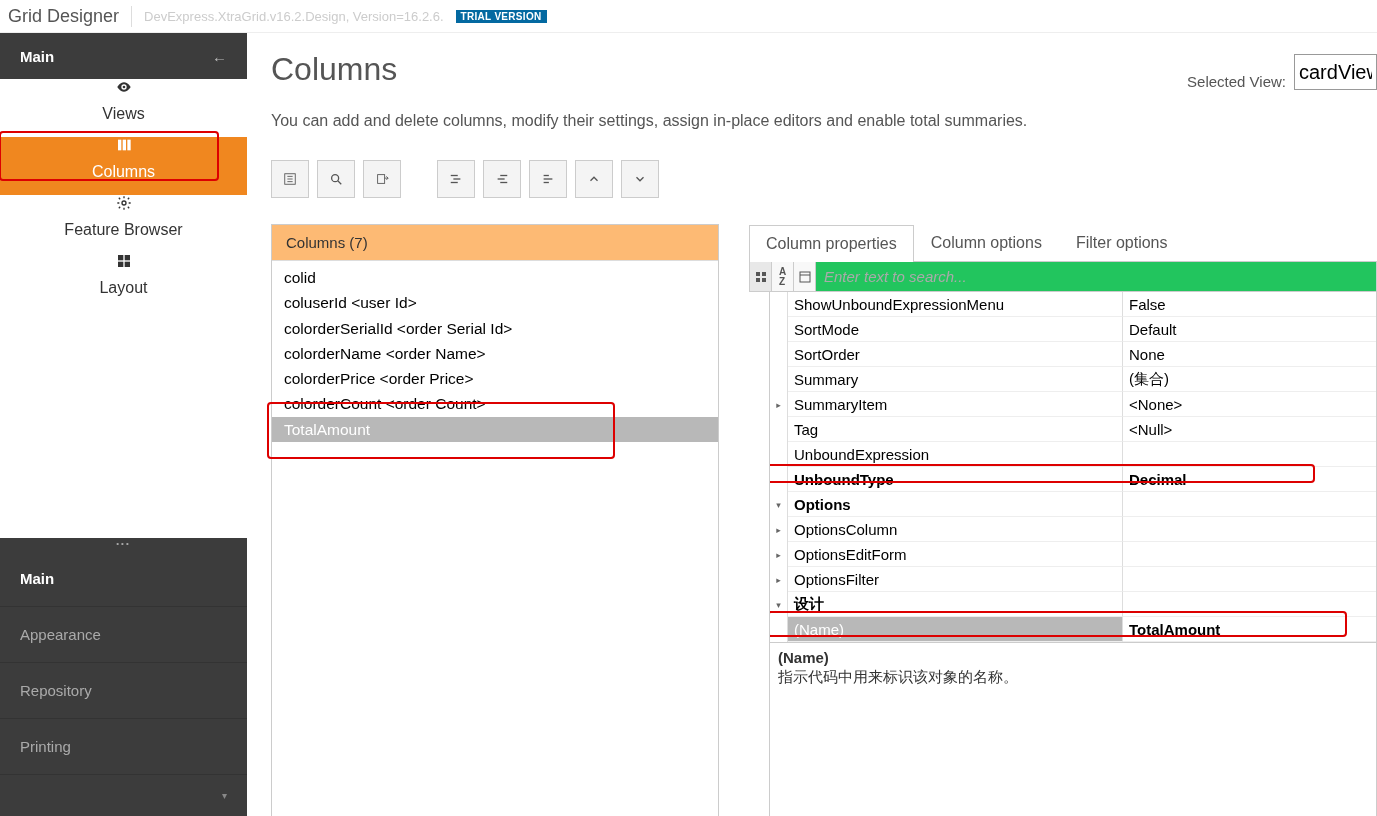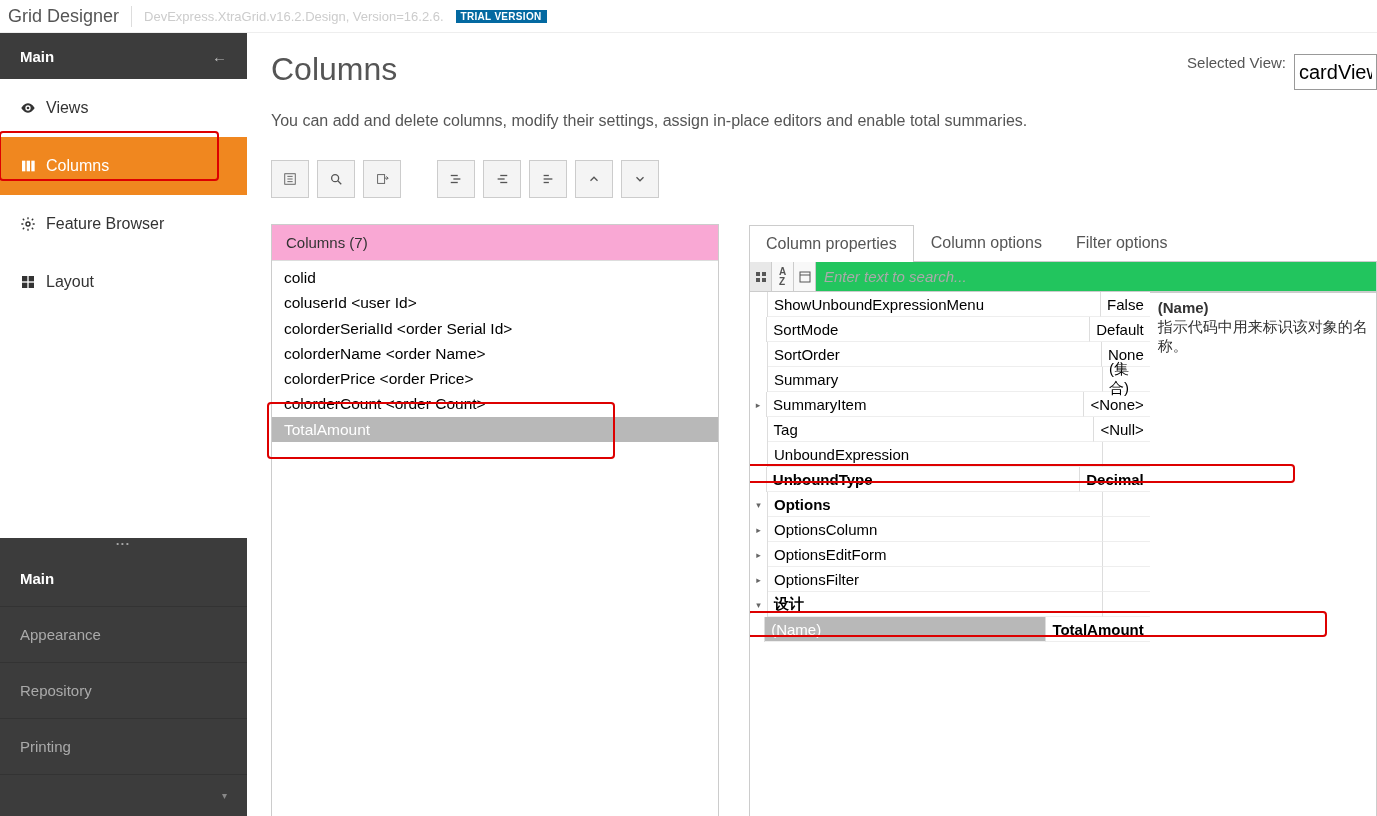--- a/index.html
+++ b/index.html
@@ -9,65 +9,65 @@
   .header .version { font-size: 13px; color: #ccc; padding-left: 12px; }
   .header .badge { background: #0369a1; color: #fff; font-size: 10px; font-weight: bold; padding: 1px 5px; margin-left: 12px; letter-spacing: .3px; }
 
   .container { display: flex; height: calc(100% - 32px); }
 
   
   .sidebar { width: 247px; display: flex; flex-direction: column; background: #fff; }
   .side-top { flex: 0 0 auto; }
   .side-head { background: #3c3c3c; color: #fff; height: 46px; display: flex; align-items: center; justify-content: space-between; padding: 0 20px; font-weight: bold; font-size: 15px; }
   .side-head .arrow { color: #bbb; }
-  .side-item { height: 58px; display: flex; align-items: center; gap: 10px; padding: 0 20px; font-size: 16px; color: #333; cursor: pointer; }
+  .side-item { height: 58px; display: flex; align-items: center; gap: 10px; padding: 0 20px; font-size: 16px; color: #333; cursor: pointer; flex-direction: column; }
   .side-item.active { background: #f0871f; color: #fff; position: relative; }
   .red-box { position: absolute; border: 2px solid #d00; border-radius: 4px; pointer-events: none; }
   .side-icon { width: 16px; height: 16px; display: inline-flex; align-items: center; justify-content: center; }
   .side-icon svg { width: 16px; height: 16px; }
   .side-spacer { flex: 1; }
   .side-dots { background: #3c3c3c; color: #aaa; height: 13px; text-align: center; font-size: 8px; letter-spacing: 2px; line-height: 11px; }
   .side-bottom { }
   .side-bot-item { background: #3c3c3c; color: #aaa; height: 56px; display: flex; align-items: center; padding: 0 20px; font-size: 15px; border-bottom: 1px solid #333; cursor: pointer; }
   .side-bot-item.sel { color: #fff; font-weight: bold; }
   .side-bot-item .chev { margin-left: auto; font-size: 10px; color: #888; }
 
   
   .main { flex: 1; padding: 18px 0 0 24px; display: flex; flex-direction: column; overflow: hidden; }
   .main-head-row { display: flex; align-items: flex-start; }
   .page-title { font-size: 32px; font-weight: 300; color: #555; }
-  .selview { margin-left: auto; display: flex; align-items: flex-start; gap: 8px; font-size: 15px; color: #555; margin-top:3px }
+  .selview { margin-left: auto; display: flex; align-items: flex-end; gap: 8px; font-size: 15px; color: #555; margin-top:3px }
   .selview input { width: 83px; height: 36px; border: 1px solid #999; padding: 2px 4px; font-size: 20px; }
   .subtitle { font-size: 16px; color: #555; margin-top: 22px; }
   .toolbar { display: flex; gap: 8px; margin-top: 30px; }
   .tbtn { width: 38px; height: 38px; border: 1px solid #ccc; background: #f4f4f4; display: flex; align-items: center; justify-content: center; cursor: pointer; }
   .tbtn svg { width: 14px; height: 14px; fill: #555; stroke: #555; }
   .tgap { width: 20px; }
 
   .panels { display: flex; gap: 30px; margin-top: 26px; flex: 1; min-height: 0; }
 
   
   .colpanel { width: 448px; border: 1px solid #ccc; display: flex; flex-direction: column; position: relative; }
-  .colpanel-head { background: #f9a8d4; border-bottom: 1px solid #ddd; padding: 9px 14px; font-size: 15px; color: #333; }
+  .colpanel-head { background: #fdba74; border-bottom: 1px solid #ddd; padding: 9px 14px; font-size: 15px; color: #333; }
   .colpanel-body { padding: 4px 0; }
   .colrow { padding: 1px 12px; font-size: 15.5px; color: #000; cursor: pointer; line-height:1.5; }
   .colrow.sel { background: #b8b8b8; color: #fff; }
 
   
   .proppanel { flex: 1; display: flex; flex-direction: column; border-left: 0; min-width: 0; }
   .tabs { display: flex; border-bottom: 1px solid #ccc; }
   .tab { padding: 9px 16px; font-size: 16px; color: #555; border: 1px solid transparent; border-bottom: none; cursor: pointer; }
   .tab.active { border-color: #ccc; background: #fff; position: relative; top: 1px; }
   .propbar { display: flex; border: 1px solid #ccc; border-top: none; height: 30px; }
   .propbar .pbtn { width: 22px; display: flex; align-items: center; justify-content: center; border-right: 1px solid #ccc; background: #f8f8f8; cursor: pointer; }
   .propbar .pbtn.sel { background: #e8e8e8; }
   .propbar input { flex: 1; border: none; padding: 0 8px; font-size: 15px; outline: none; color: #555; background:#22c55e; }
   .propbar input::placeholder { color: #aaa; font-style: italic; }
 
-  .propgrid { flex: 1; border: 1px solid #ccc; border-top: none; overflow: hidden; position: relative; display:flex; flex-direction:row; }
+  .propgrid { flex: 1; border: 1px solid #ccc; border-top: none; overflow: hidden; position: relative; display:flex; flex-direction:column;margin-left:20px; }
   .proprows { overflow:hidden; }
   .prow { display: flex; font-size: 15px; height: 25px; align-items: stretch; }
   .prow .gutter { width: 18px; border-right: 1px solid #ddd; display: flex; align-items: center; justify-content: center; color: #666; font-size: 9px; }
   .prow .pname { width: 335px; padding: 2px 6px; border-right: 1px solid #ddd; border-bottom: 1px solid #eee; display: flex; align-items: center; color: #000; }
   .prow .pval  { flex: 1; padding: 2px 6px; border-bottom: 1px solid #eee; display: flex; align-items: center; color: #000; }
   .prow.cat .pname { font-weight: bold; }
   .prow.sel .pname { background: #b8b8b8; color: #fff; }
   .prow.sel .pval  { font-weight: bold; }
   .prow.bold .pname, .prow.bold .pval { font-weight: bold; }
   .prow .indent1 { padding-left: 6px; }

